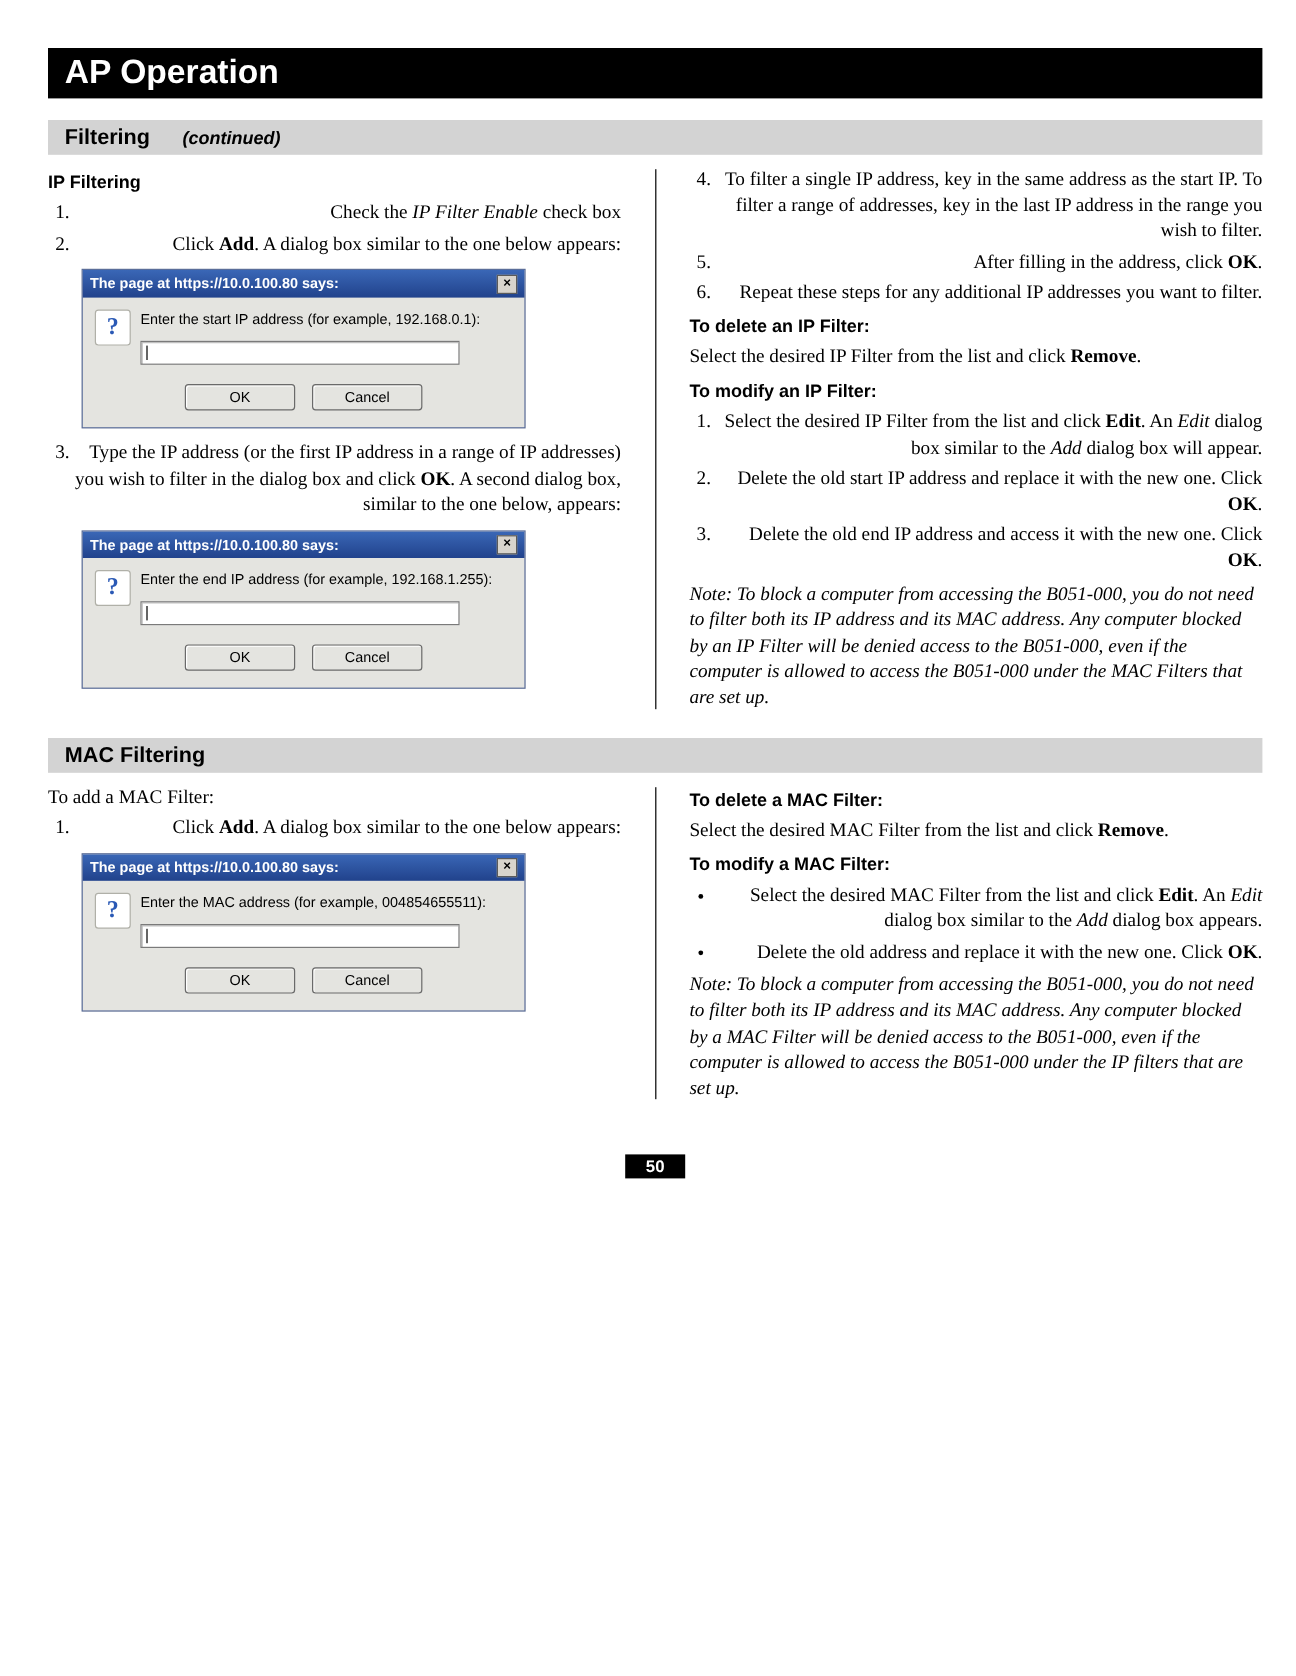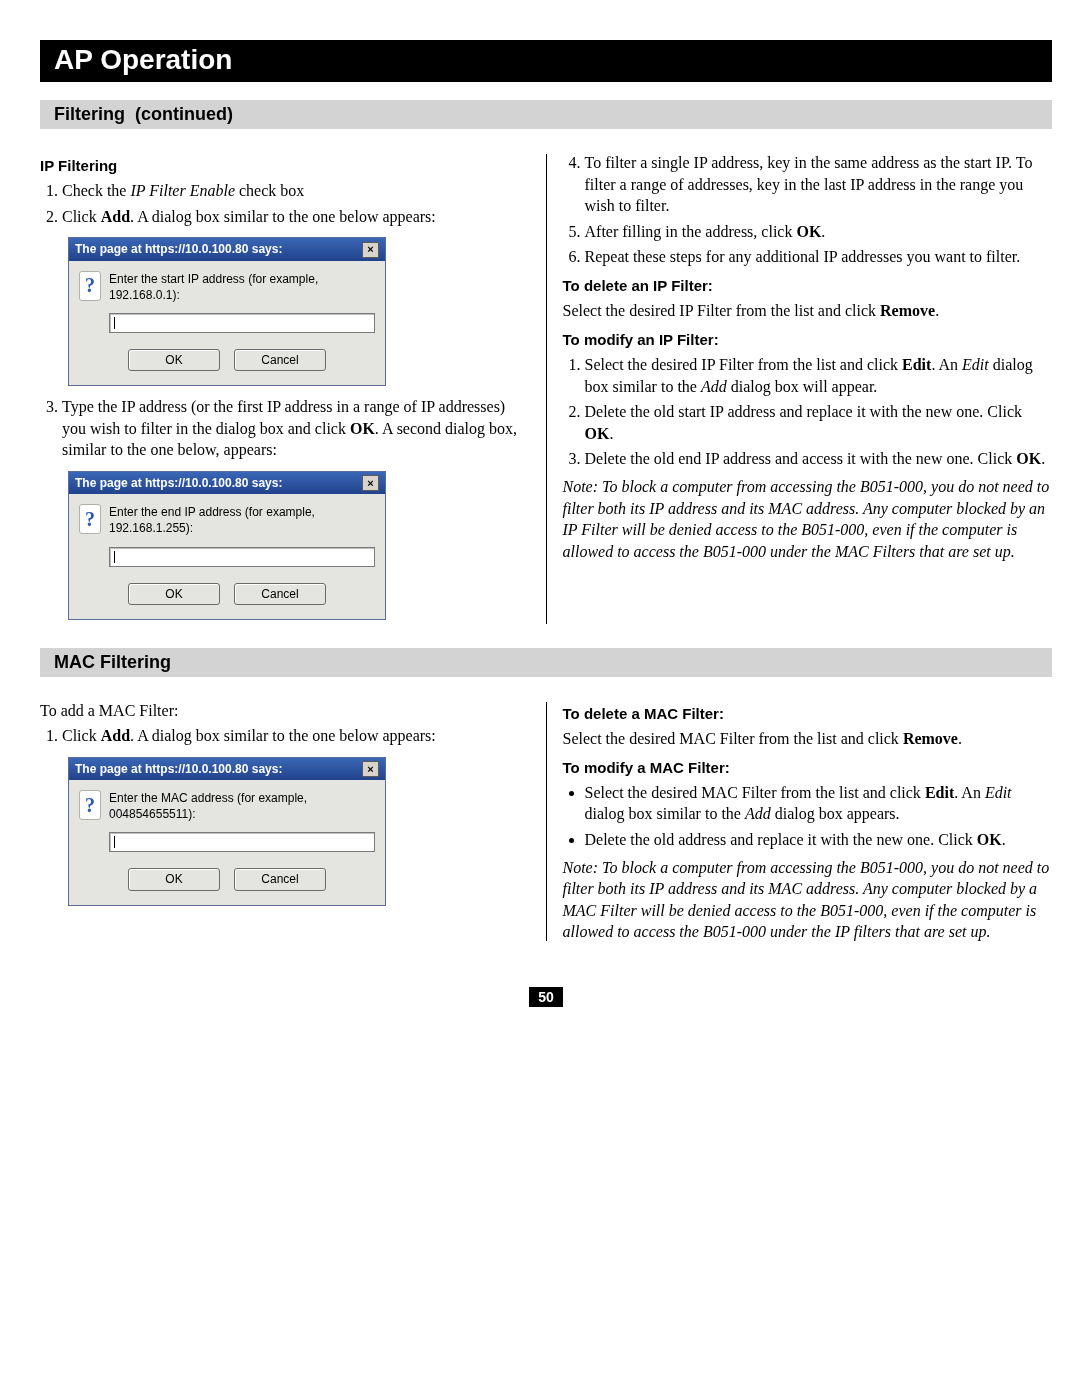--- a/index.html
+++ b/index.html
@@ -24,27 +24,29 @@
   }
   .section-header {
     background: #d3d3d3;
     font-family: Arial, Helvetica, sans-serif;
     font-weight: bold;
     font-size: 18px;
     padding: 4px 14px;
     margin-top: 18px;
   }
   .section-header .cont {
-    font-weight: bold;
-    font-size: 18px;
+    font-style: italic;
+    font-weight: bold;
+    font-size: 15px;
+    margin-left: 17px;
   }
   .columns {
     display: flex;
-    gap: 0;
-    margin-top: 19px;
+    gap: 12px;
+    margin-top: 6px;
   }
   .col {
     flex: 1;
     padding: 0 10px;
     font-size: 16px;
     line-height: 1.35;
   }
   .col.left { padding-left: 0; }
   .col.right { padding-right: 0; }
   .divider {
@@ -54,27 +56,27 @@
   }
   .sub-heading {
     font-family: Arial, Helvetica, sans-serif;
     font-weight: bold;
     font-size: 15px;
     margin: 8px 0 2px 0;
   }
   p { margin: 4px 0; }
   ol { margin: 4px 0 6px 0; padding-left: 22px; }
   ul { margin: 4px 0 6px 0; padding-left: 22px; }
-  li { margin: 4px 0; }
+  li { margin: 4px 0; text-align: right; }
   .italic-note { font-style: italic; margin-top: 6px; }
   .bold { font-weight: bold; }
   .italic { font-style: italic; }
   .dialog-wrap {
     margin: 10px 0 10px 28px;
-    width: 318px;
+    width: 370px;
   }
   .dialog {
     border: 1px solid #5a6d9a;
     font-family: Tahoma, Arial, sans-serif;
     font-size: 12px;
     background: #e4e4e0;
   }
   .dialog-title {
     background: linear-gradient(#3a67b6, #21428c);
     color: #fff;
@@ -142,21 +144,21 @@
     text-align: center;
     padding: 2px 10px;
     background: #e4e4e0;
     border: 1px solid #6a6a6a;
     border-radius: 3px;
     box-shadow: 1px 1px 0 #fff inset;
     font-size: 12px;
   }
   .page-number {
     margin: 40px auto 0 auto;
-    width: 34px;
+    width: 50px;
     background: #000;
     color: #fff;
     text-align: center;
     font-family: Arial, Helvetica, sans-serif;
     font-weight: bold;
     font-size: 14px;
     padding: 2px 0;
   }
 </style>
 </head>

